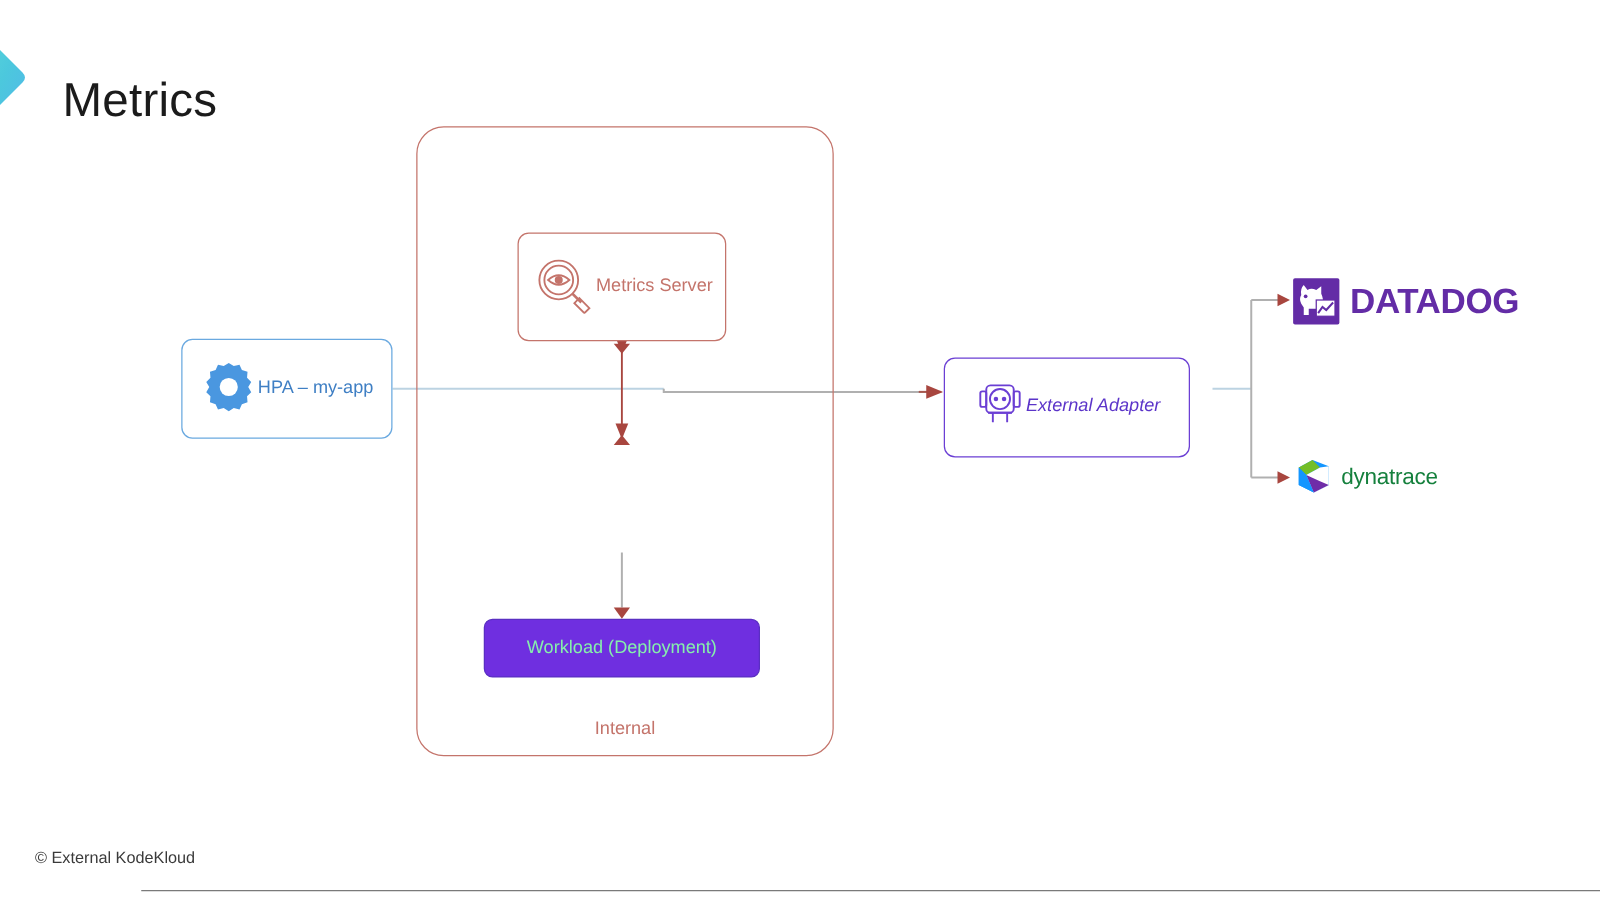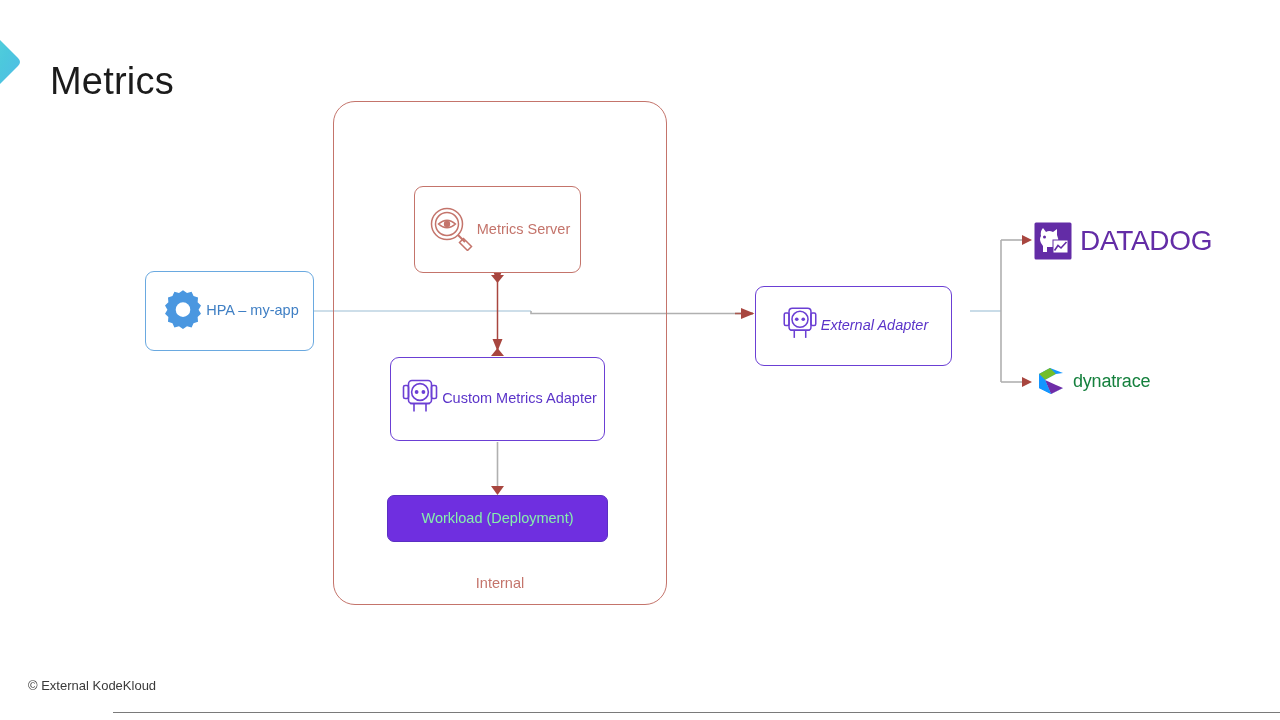--- a/index.html
+++ b/index.html
@@ -161,21 +161,21 @@
     display: flex;
     align-items: center;
     gap: 7px;
   }
   .vendor-datadog { left: 1033px; top: 221px; }
   .vendor-dynatrace { left: 1036px; top: 365px; }
 
   .datadog-word {
     font-family: "Liberation Sans", sans-serif;
     font-size: 28px;
-    font-weight: 400;
+    font-weight: 700;
     color: #632ca6;
     letter-spacing: -0.3px;
     line-height: 1;
     text-align: center;
   }
   .dynatrace-word {
     font-family: "Liberation Sans", sans-serif;
     font-size: 18px;
     font-weight: 400;
     color: #15803d;
@@ -285,38 +285,20 @@
           <path d="M13.5 19 Q22 11.5 30.5 19 Q22 26.5 13.5 19 Z"></path>
           <circle cx="22" cy="19" r="3.2" fill="#c4746b" stroke="none"></circle>
           <path d="M33 30 L40 37" stroke-width="2"></path>
           <path d="M38.5 33.5 L46.5 41.5 L42.5 45.5 L34.5 37.5 Z"></path>
         </g>
       </svg>
     </span>
     <span class="node-label">Metrics Server</span>
   </div>
 
-  <div class="node node-custom-adapter">
-    <span class="node-icon">
-      <svg width="44" height="44" viewBox="0 0 44 44">
-        <g fill="none" stroke="#6b3fd4" stroke-width="1.6" stroke-linejoin="round">
-          <rect x="10.5" y="4.5" width="23" height="23" rx="3.5"></rect>
-          <rect x="5.5" y="9.5" width="5" height="13" rx="1.6"></rect>
-          <rect x="33.5" y="9.5" width="5" height="13" rx="1.6"></rect>
-          <circle cx="22" cy="16" r="8.4"></circle>
-          <circle cx="18.6" cy="16" r="1.9" fill="#6b3fd4" stroke="none"></circle>
-          <circle cx="25.4" cy="16" r="1.9" fill="#6b3fd4" stroke="none"></circle>
-          <path d="M16 27.5 L16 35.5"></path>
-          <path d="M28 27.5 L28 35.5"></path>
-          <path d="M12 27.5 L32 27.5"></path>
-        </g>
-      </svg>
-    </span>
-    <span class="node-label">Custom Metrics Adapter</span>
-  </div>
 
   <div class="node node-workload">
     <span class="node-label">Workload (Deployment)</span>
   </div>
 
   <div class="node node-external-adapter">
     <span class="node-icon">
       <svg width="42" height="42" viewBox="0 0 44 44">
         <g fill="none" stroke="#6b3fd4" stroke-width="1.6" stroke-linejoin="round">
           <rect x="10.5" y="4.5" width="23" height="23" rx="3.5"></rect>

